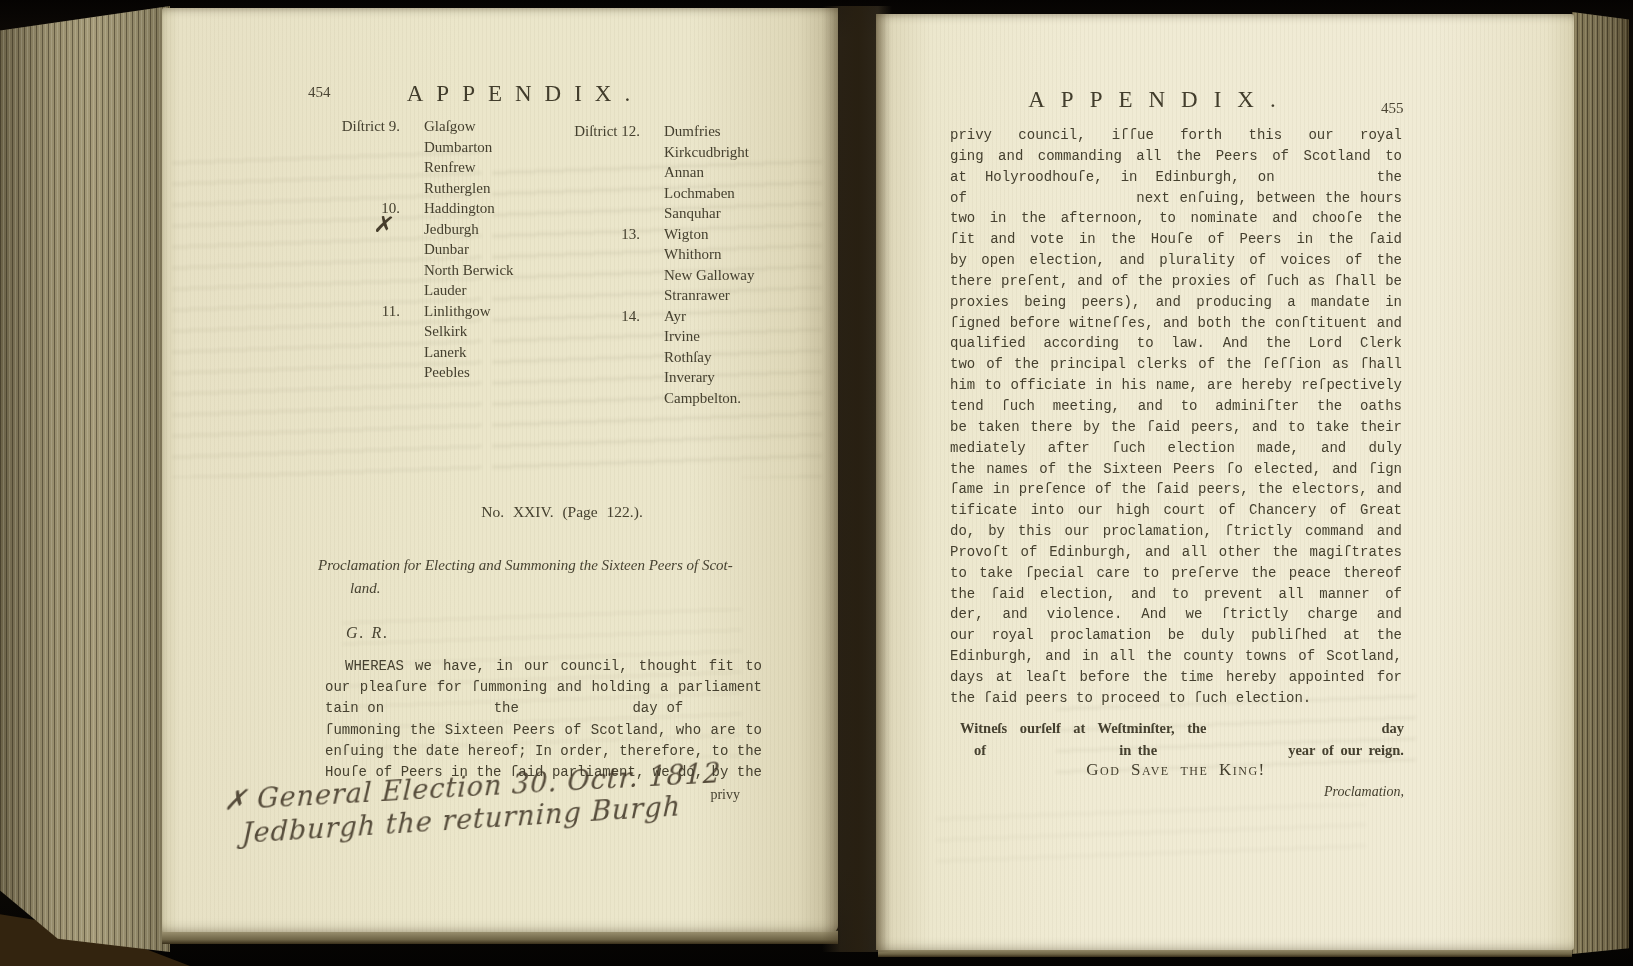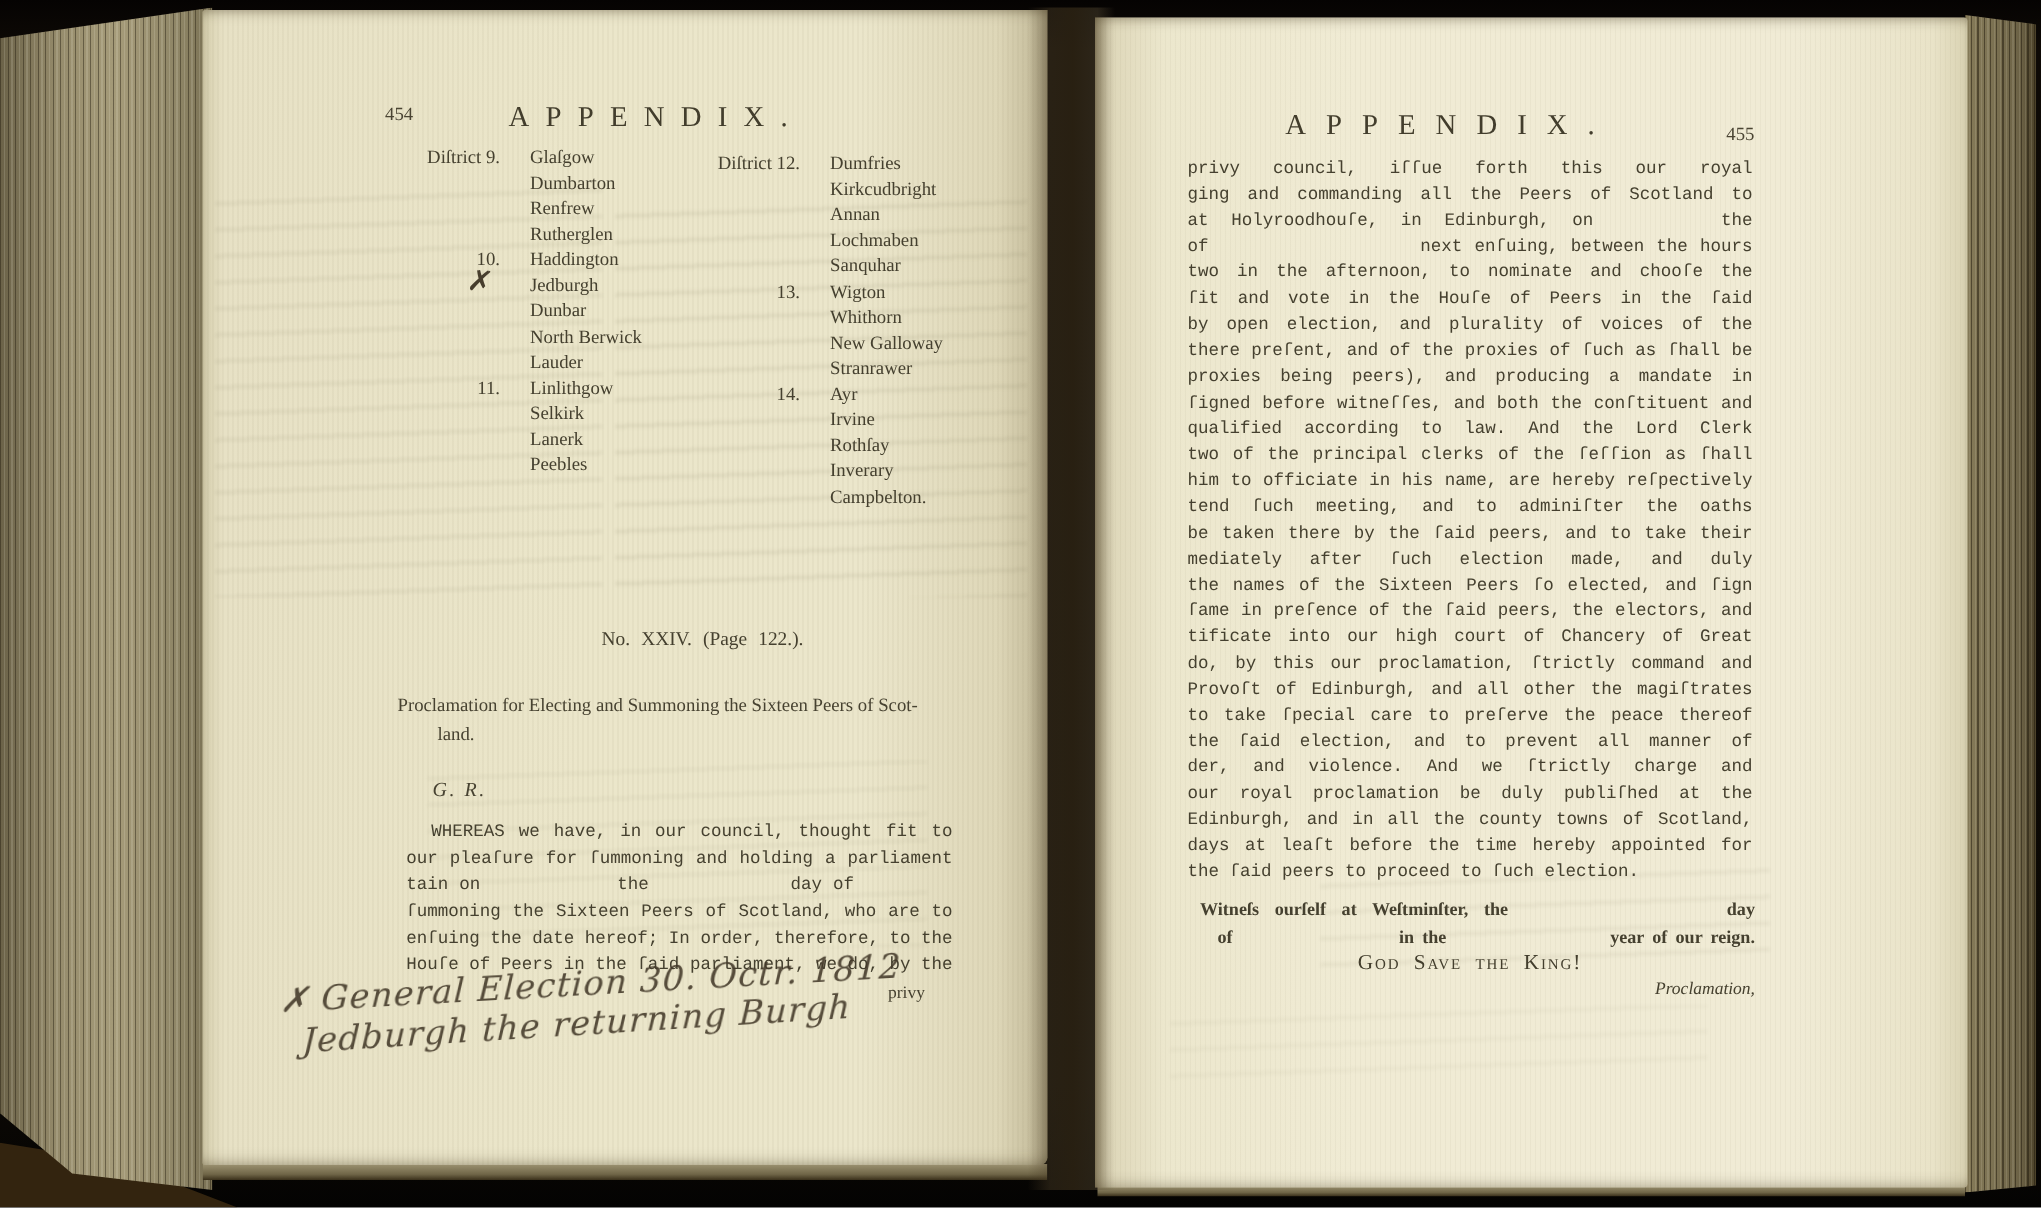--- a/index.html
+++ b/index.html
@@ -70,21 +70,21 @@
   .para.rp .line{height:20.85px;line-height:20.85px;}
   .para.indent-first .line:first-child{padding-left:20px;}
   .para.last-left .line:last-child{text-align-last:left;}
   
   .dcol{position:absolute;font-size:15px;color:#45402f;}
   .drow{display:flex;height:20.5px;line-height:20.5px;position:relative;align-items:baseline;}
   .dnum{width:118px;flex:none;text-align:right;padding-right:24px;}
   .dtown{flex:1;text-align:left;white-space:nowrap;}
   .dmark{position:absolute;left:92px;top:-4px;font-size:24px;color:#473e2d;transform:rotate(9deg);font-family:"DejaVu Serif",serif;}
   .section-heading{position:absolute;text-align:center;font-size:15.5px;word-spacing:5px;color:#45402f;}
-  .title-line{position:absolute;font-size:15px;color:#474231;white-space:nowrap;}
+  .title-line{position:absolute;font-style:italic;font-size:15px;color:#474231;white-space:nowrap;}
   .salutation{position:absolute;font-style:italic;font-size:16px;letter-spacing:2px;color:#474231;}
   .catchword{position:absolute;font-size:14px;color:#45402f;}
   .catchword.it{font-style:italic;}
   .handwriting{position:absolute;font-style:italic;font-size:27px;color:rgba(66,56,40,.88);
     white-space:nowrap;transform-origin:left center;letter-spacing:1px;
     font-family:"DejaVu Serif",serif;filter:blur(.2px);}
   .witness{position:absolute;}
   .witness .line{height:21.5px;line-height:21.5px;font-size:14.5px;}
   .witness .line:nth-child(2){padding-left:14px;}
   .god-save{position:absolute;text-align:center;font-variant:small-caps;font-size:17px;

